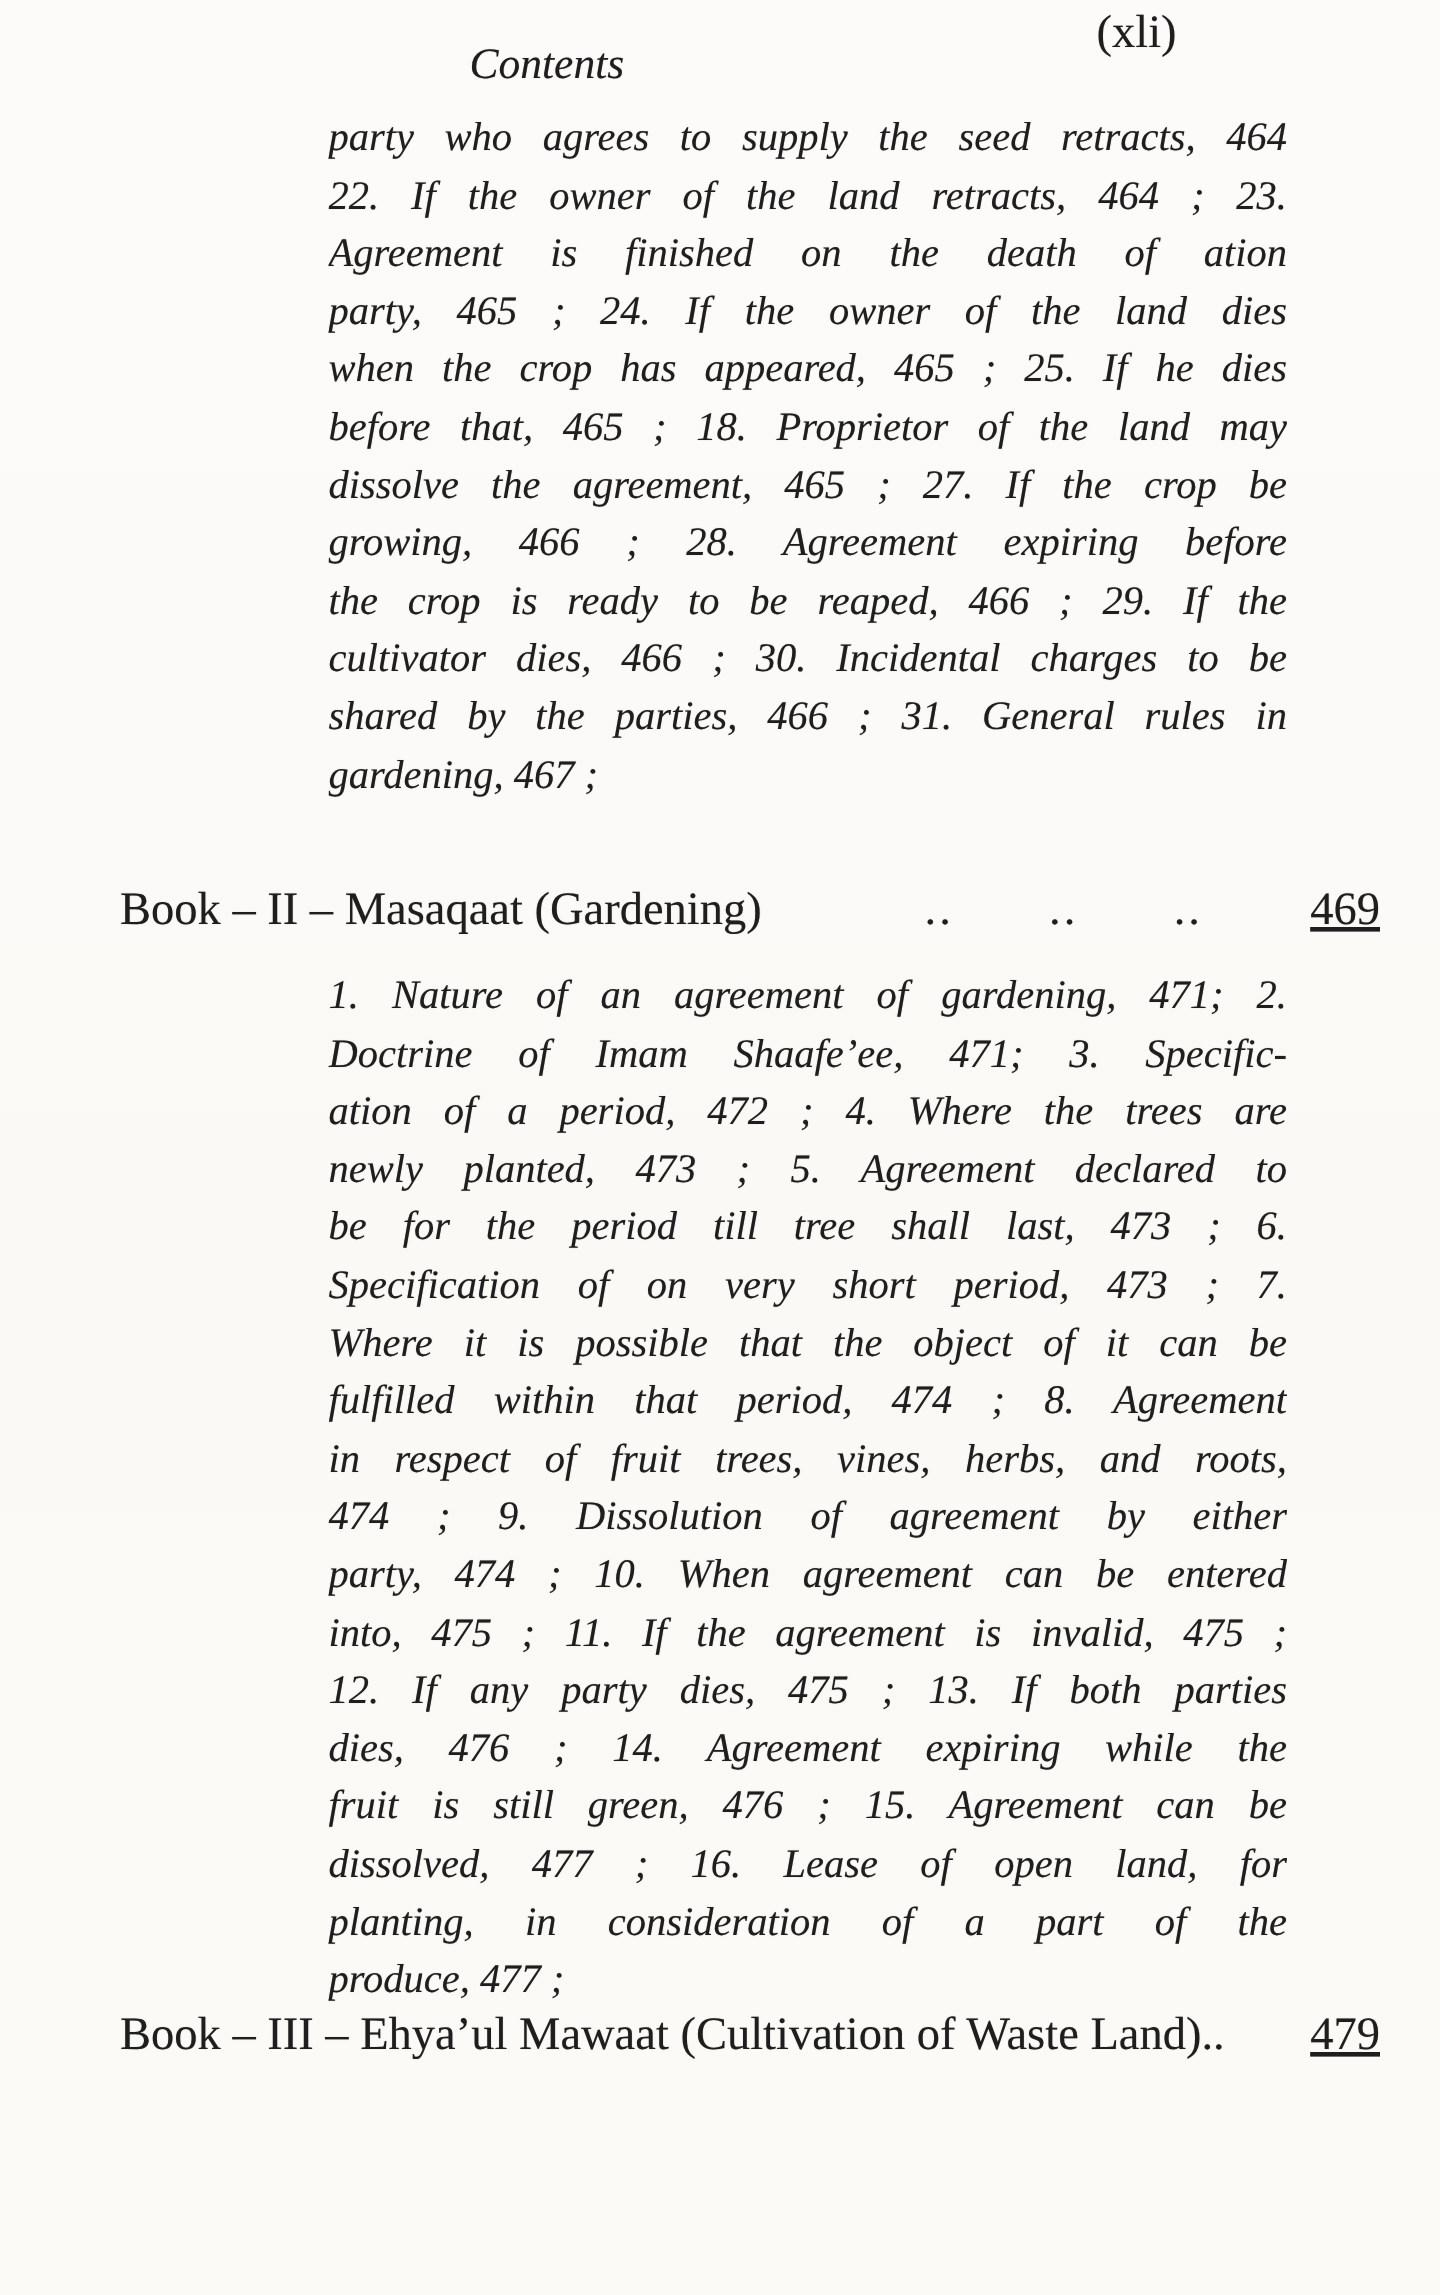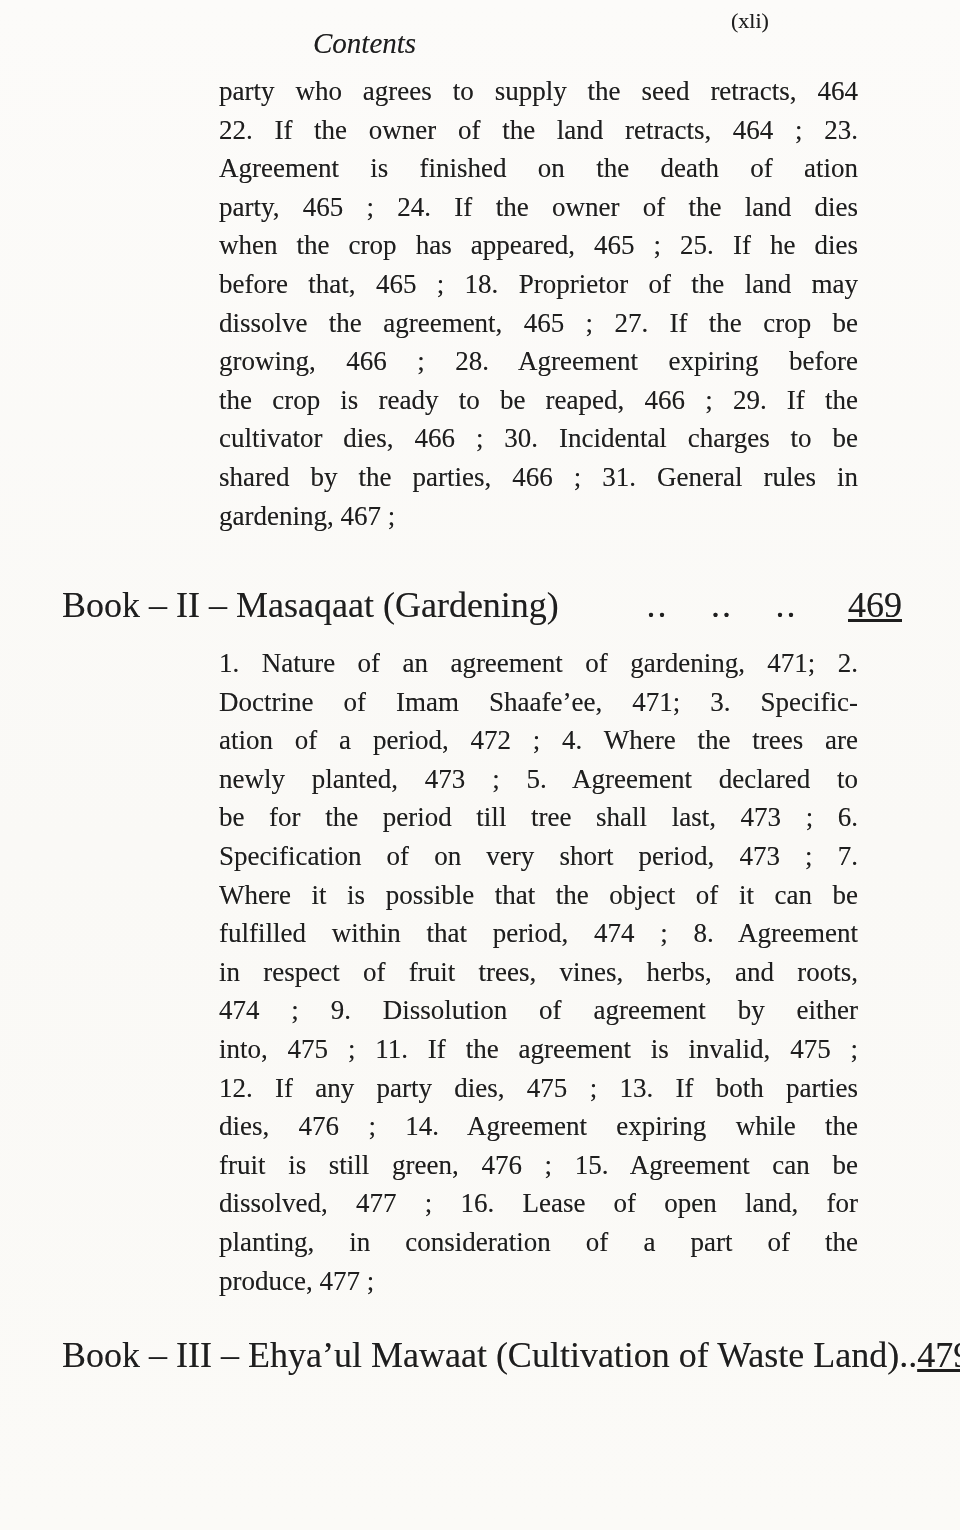--- a/index.html
+++ b/index.html
@@ -24,50 +24,51 @@
     top: 6px;
     font-size: 29px;
     line-height: 34px;
     font-style: italic;
     margin-top: 20px;
   }
   .folio {
     position: absolute;
     left: 731px;
     top: 4px;
-    font-size: 22px;
+    font-size: 31px;
     line-height: 34px;
   }
   .para {
     position: absolute;
     left: 219px;
     width: 639px;
+    font-style: italic;
   }
   #para1 { top: 72px; }
   #para2 { top: 644px; }
   #para3 { top: 1394px; }
   .line {
     font-size: 27px;
     height: 38.6px;
     line-height: 38.6px;
     text-align: justify;
     text-align-last: justify;
     overflow: hidden;
     white-space: normal;
   }
   .line.lastline {
     text-align-last: left;
   }
   .book {
     position: absolute;
-    left: 62px;
+    left: 80px;
     width: 840px;
     height: 39px;
     line-height: 39px;
-    font-size: 36px;
+    font-size: 31px;
     display: flex;
     align-items: baseline;
     white-space: nowrap;
   }
   #book2 { top: 586px; }
   #book3 { top: 1336px; }
   .leaders {
     flex: 1;
     display: flex;
     justify-content: space-evenly;
@@ -117,20 +118,21 @@
     <div class="line">1. Nature of an agreement of gardening, 471; 2.</div>
     <div class="line">Doctrine of Imam Shaafe’ee, 471; 3. Specific-</div>
     <div class="line">ation of a period, 472 ; 4. Where the trees are</div>
     <div class="line">newly planted, 473 ; 5. Agreement declared to</div>
     <div class="line">be for the period till tree shall last, 473 ; 6.</div>
     <div class="line">Specification of on very short period, 473 ; 7.</div>
     <div class="line">Where it is possible that the object of it can be</div>
     <div class="line">fulfilled within that period, 474 ; 8. Agreement</div>
     <div class="line">in respect of fruit trees, vines, herbs, and roots,</div>
     <div class="line">474 ; 9. Dissolution of agreement by either</div>
+    <div class="line">party, 474 ; 10. When agreement can be entered</div>
     <div class="line">into, 475 ; 11. If the agreement is invalid, 475 ;</div>
     <div class="line">12. If any party dies, 475 ; 13. If both parties</div>
     <div class="line">dies, 476 ; 14. Agreement expiring while the</div>
     <div class="line">fruit is still green, 476 ; 15. Agreement can be</div>
     <div class="line">dissolved, 477 ; 16. Lease of open land, for</div>
     <div class="line">planting, in consideration of a part of the</div>
     <div class="line lastline">produce, 477 ;</div>
   </div>
 
   <div class="book" id="book3">

